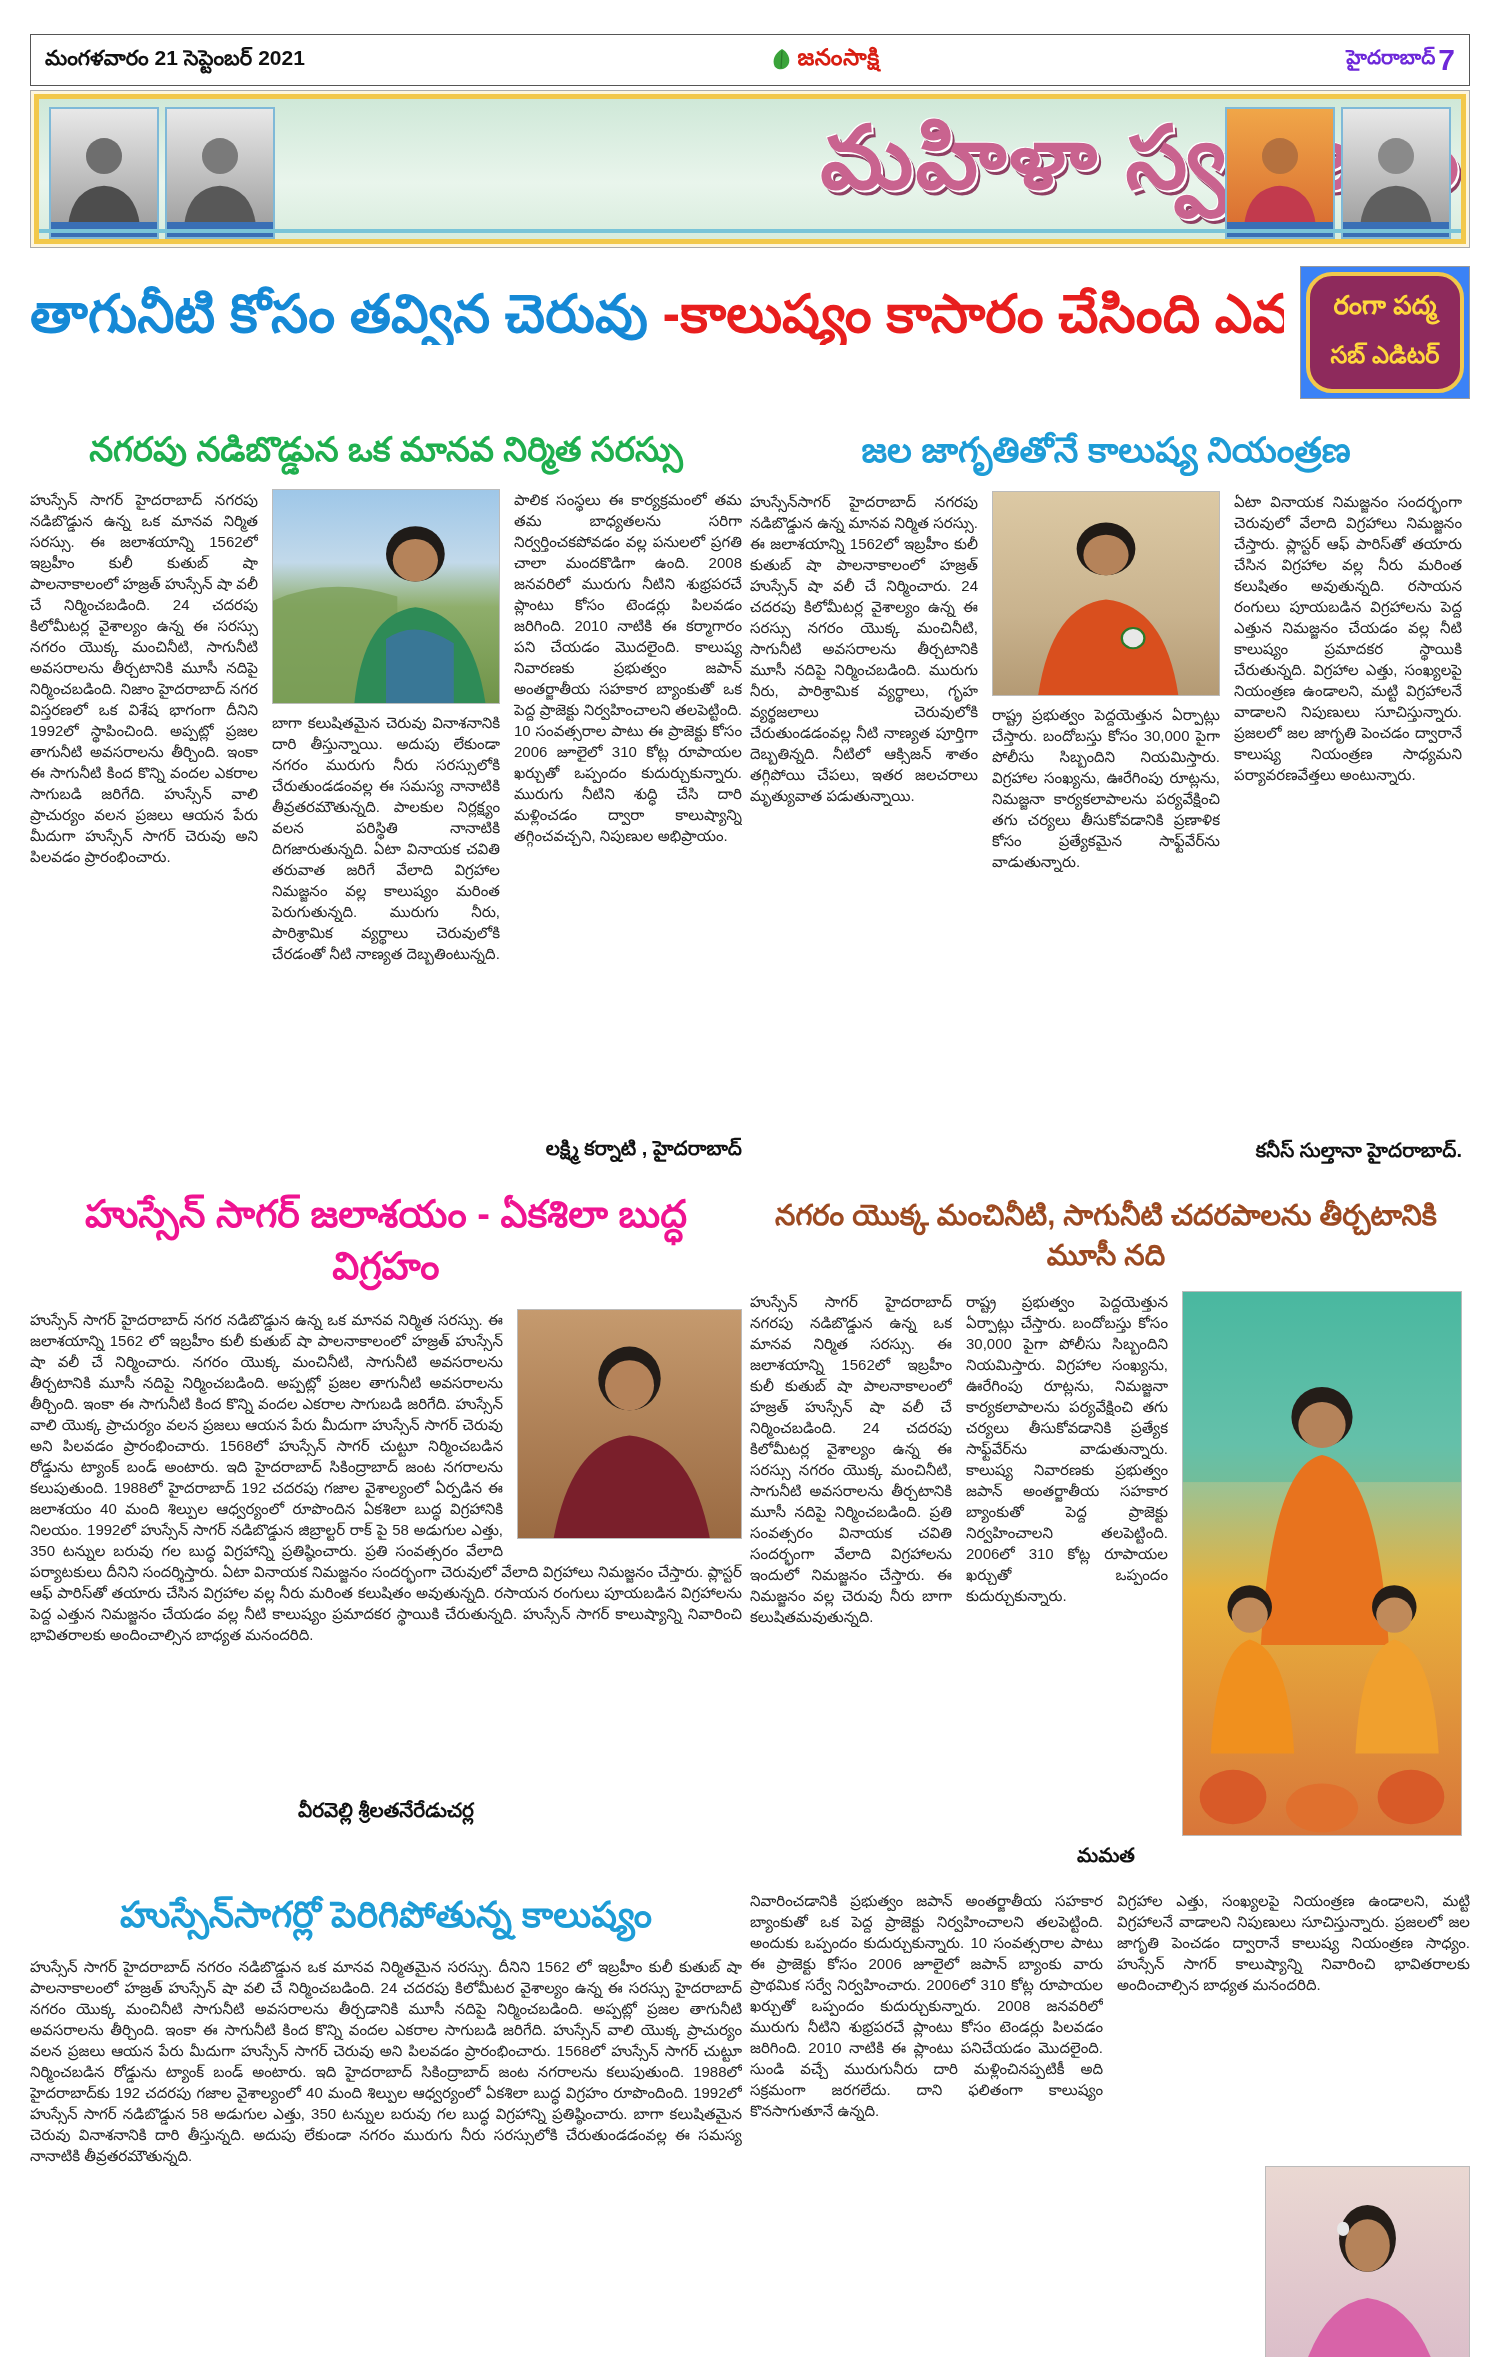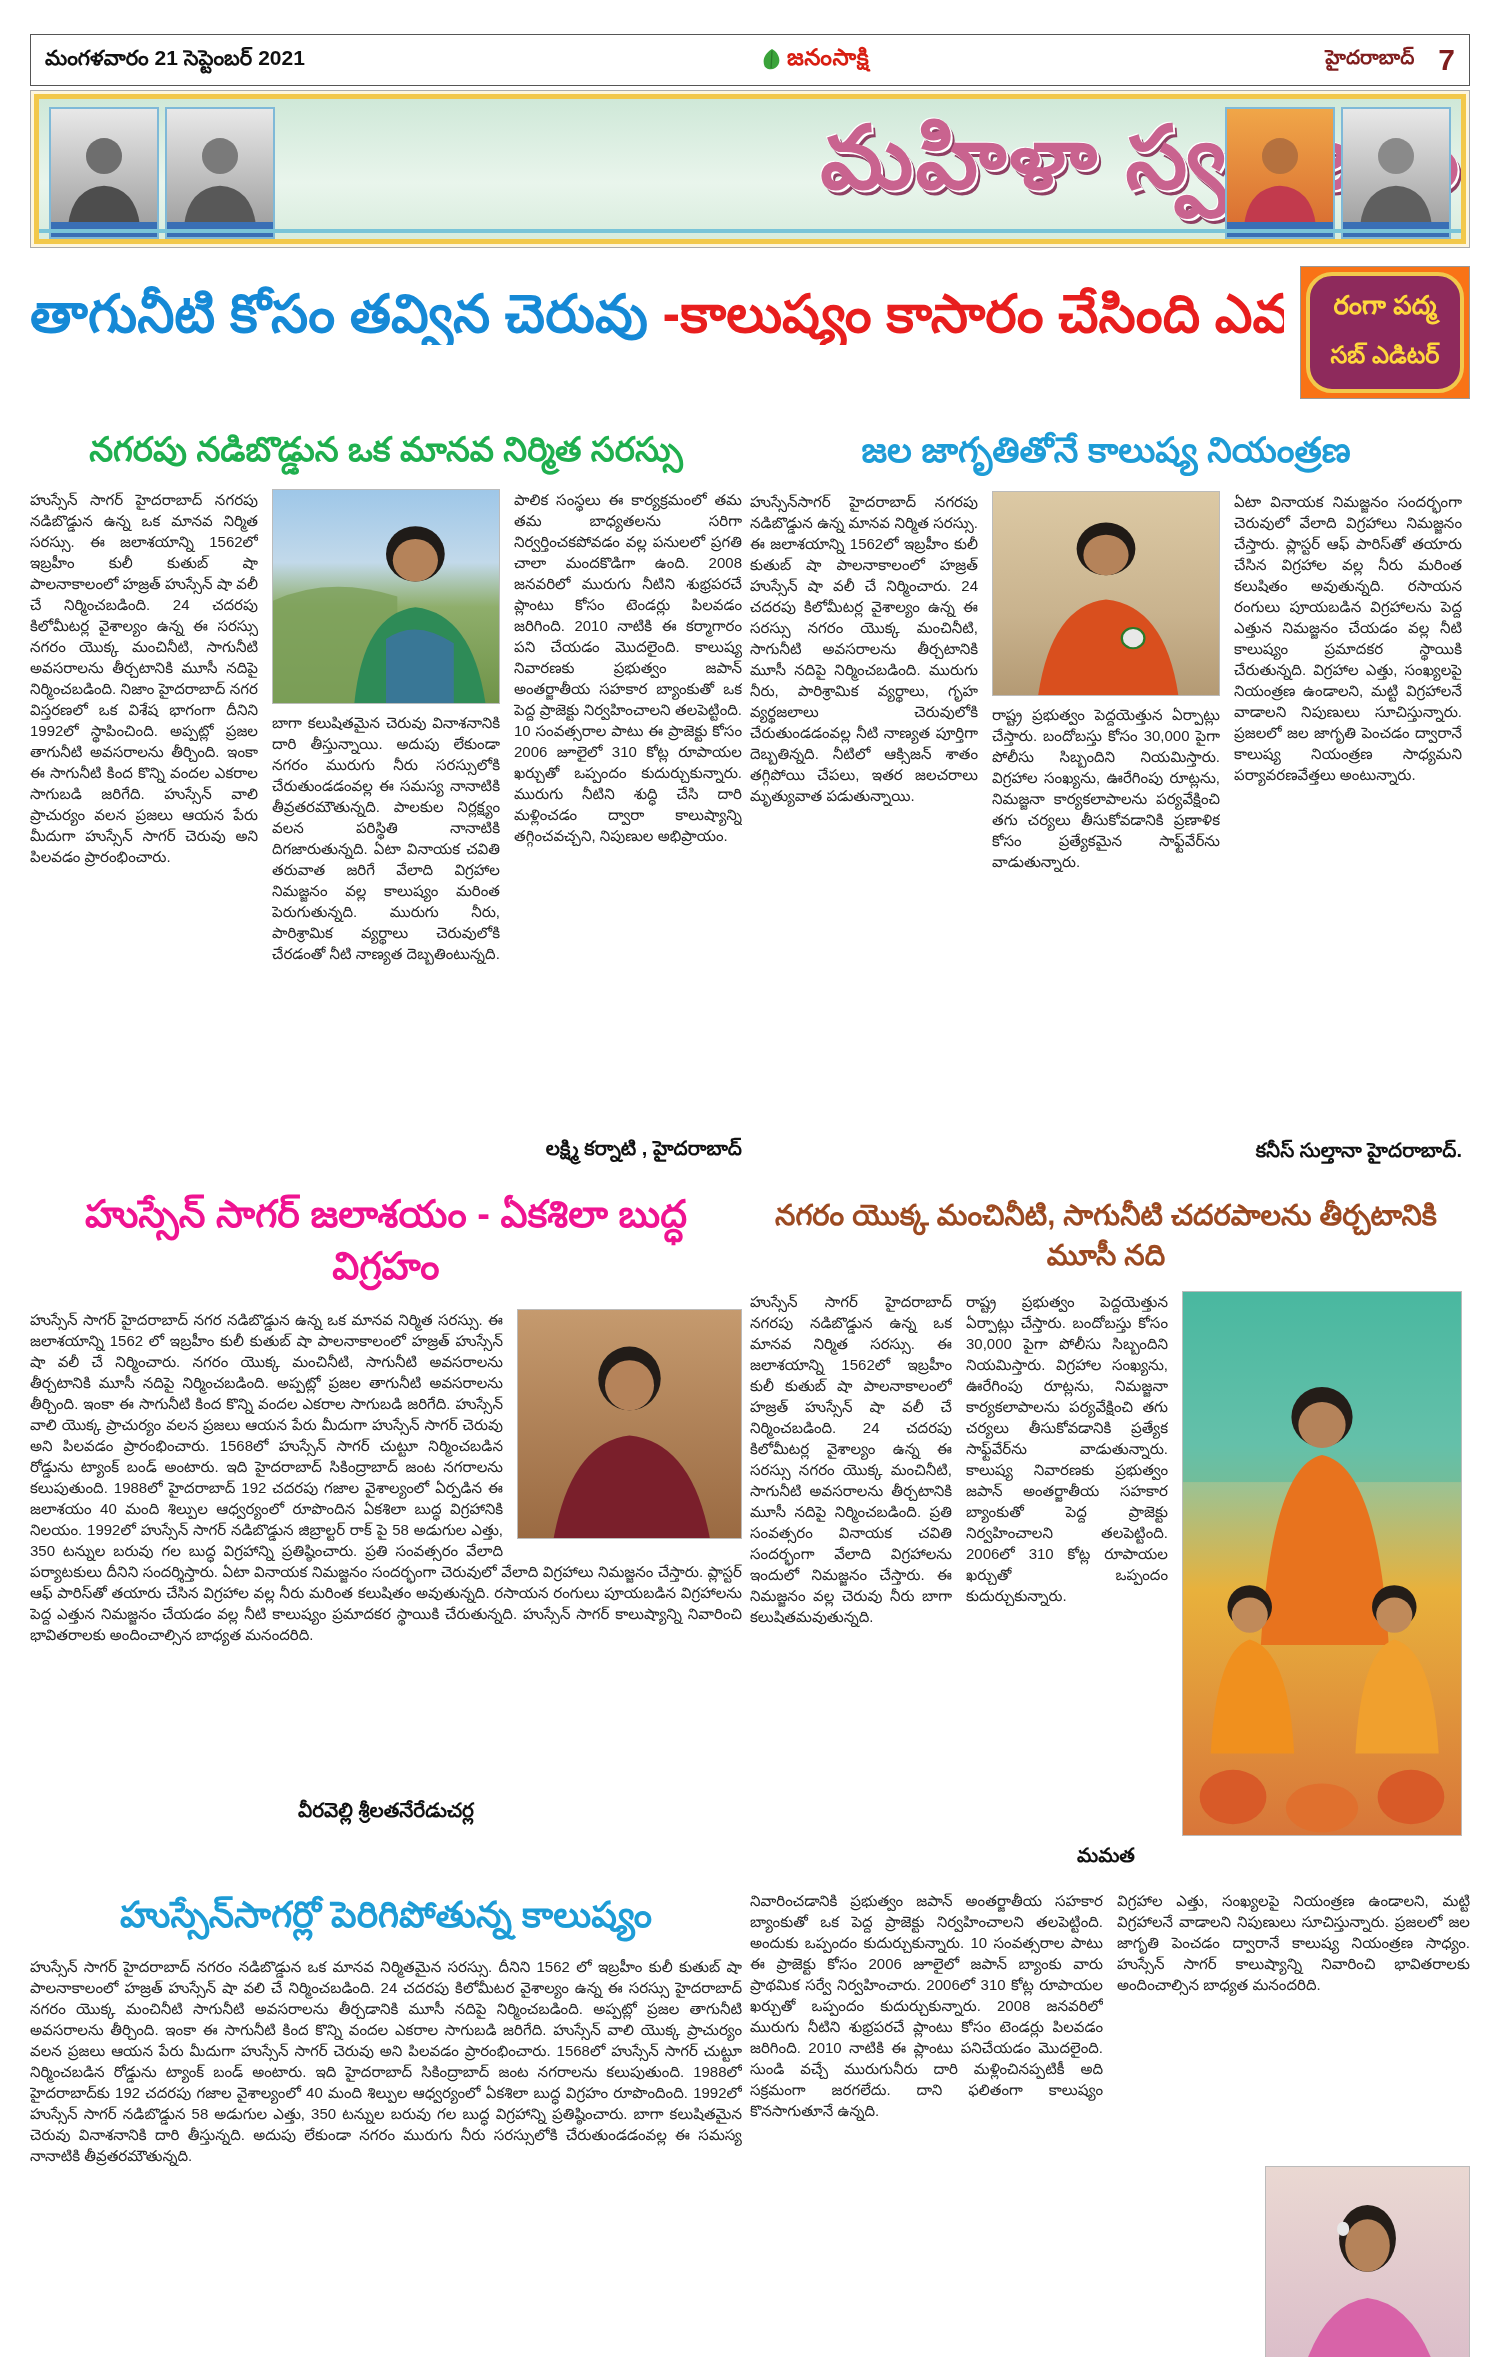--- a/index.html
+++ b/index.html
@@ -6,42 +6,42 @@
   html,body { background:#ffffff; }
   body { font-family:"Liberation Sans","DejaVu Sans",sans-serif; color:#1c1c1c; }
   .page { position:relative; width:1500px; height:2357px; background:#fff; margin:0 auto; padding:34px 30px 10px 30px; overflow:hidden; }
 
   
   .topbar { display:flex; align-items:center; justify-content:space-between; border:1px solid #555; height:52px; padding:0 14px; background:#fff; }
   .topbar .date { font-size:21px; font-weight:bold; color:#111; }
   .logo { display:flex; align-items:center; gap:4px; }
   .logo .leaf { width:22px; height:24px; }
   .logo .paper-name { font-size:23px; font-weight:bold; color:#d81e12; letter-spacing:.5px;font-family:Liberation Mono, monospace; }
-  .edition { font-size:20px; font-weight:bold; color:#7f1d1d; display:flex; align-items:center; gap:24px; }
+  .edition { font-size:20px; font-weight:bold; color:#6d28d9; display:flex; align-items:center; gap:3px; }
   .edition .pgno { font-size:30px; font-weight:bold; }
 
   
   .banner-wrap { margin-top:4px; border:1px solid #aaa; padding:3px; background:#fdf6e0; }
   .banner { position:relative; border:5px solid #f2c84b; background:linear-gradient(180deg,#cfe8d8 0%,#e9f5ec 60%,#d8ecdd 100%); height:150px; display:flex; align-items:center; justify-content:flex-end; overflow:hidden; }
   .banner:after { content:""; position:absolute; left:0; right:0; bottom:6px; height:4px; background:#79c4d8; }
   .masthead-title { font-size:88px; font-weight:bold; color:#c9638f; letter-spacing:2px; white-space:nowrap;
       text-shadow:2px 2px 0 #ffffff, 4px 5px 0 #8f3f63, -1px -1px 0 #ffffff; }
   .portraits { position:absolute; top:8px; bottom:10px; display:flex; gap:6px; }
   .portraits.left { left:10px; } .portraits.right { right:10px; }
   .portrait { width:110px; height:132px; border:2px solid #7fb9d8; background:linear-gradient(180deg,#e8e8e8,#9a9a9a); position:relative; overflow:hidden; }
   .portrait.color { background:linear-gradient(180deg,#f0a648,#d86a30); }
   .portrait svg { position:absolute; inset:0; width:100%; height:100%; }
   .portrait .cap { position:absolute; left:0; right:0; bottom:0; height:15px; background:#3a6fb5; }
 
   
   .lead-row { display:flex; align-items:flex-start; gap:16px; margin-top:18px; height:140px; }
   .lead-headline { flex:1; font-weight:bold; font-size:53px; line-height:1.15; white-space:nowrap; overflow:hidden; padding-top:18px; }
   .hl-blue { color:#1589d6; }
   .hl-red  { color:#e81e1e; }
-  .author-card { width:170px; border:1px solid #999; background:#f97316; padding:5px; }
+  .author-card { width:170px; border:1px solid #999; background:#3b82f6; padding:5px; }
   .author-box { background:#8e2a5c; border:4px solid #f2c84b; border-radius:26px; text-align:center; padding:14px 6px; }
   .author-box .nm { color:#ffd83d; font-weight:bold; font-size:26px; display:block; }
   .author-box .rl { color:#ffd83d; font-weight:bold; font-size:24px; display:block; margin-top:14px; }
 
   
   article h2 { text-align:center; font-weight:bold; }
   .body-text { font-size:15px; line-height:21px; text-align:justify; color:#222; }
   .byline { font-weight:bold; font-size:20px; color:#111; }
   .photo { position:relative; overflow:hidden; border:1px solid #bbb; }
   .photo svg { position:absolute; inset:0; width:100%; height:100%; }

